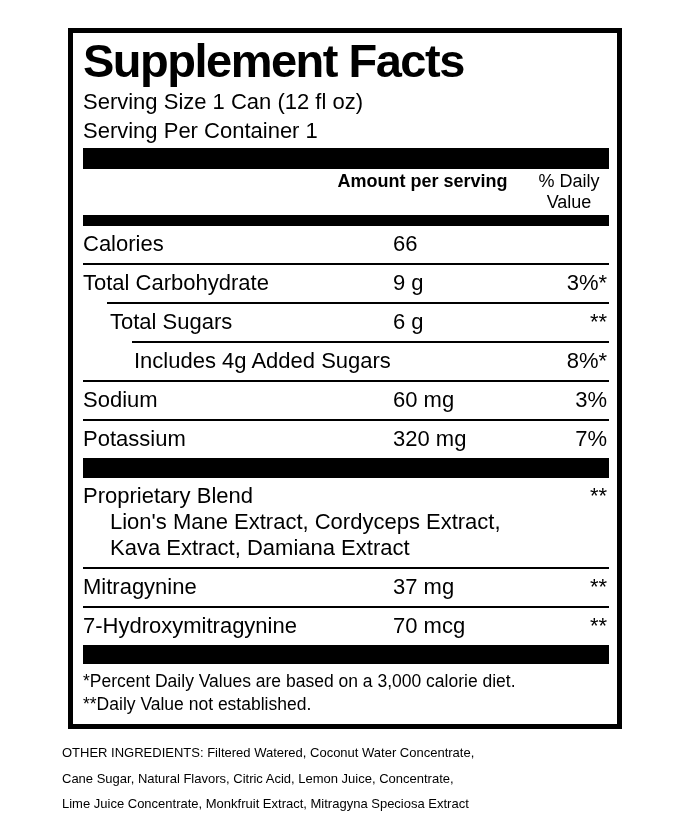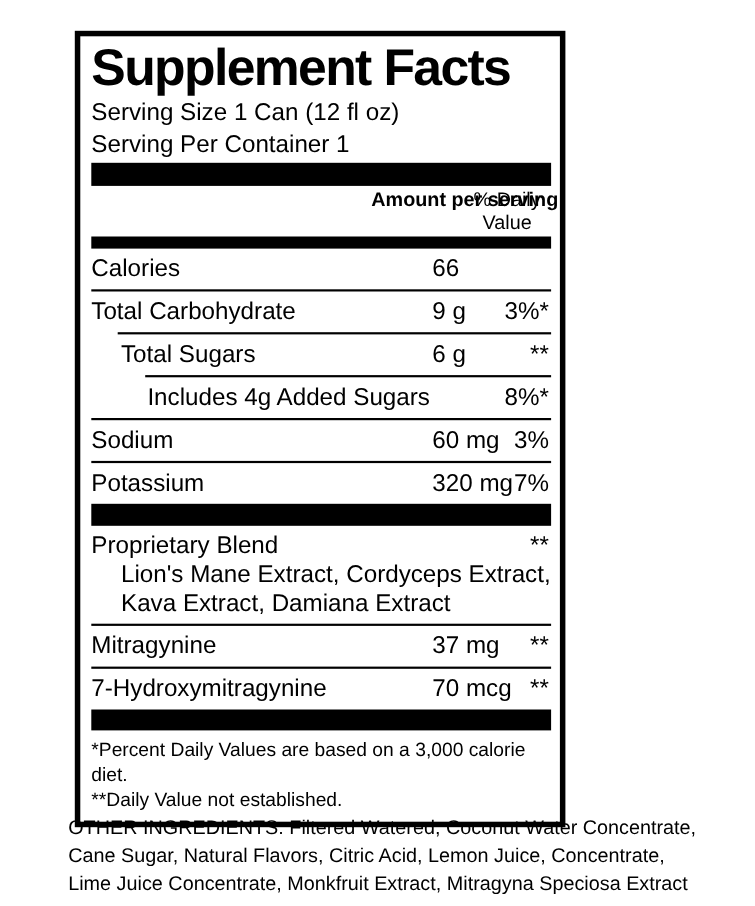--- a/index.html
+++ b/index.html
@@ -11,21 +11,21 @@
     font-family: "Liberation Sans", "DejaVu Sans", sans-serif;
     color: #000;
     -webkit-font-smoothing: antialiased;
   }
   .stage { position: relative; width: 686px; height: 824px; overflow: hidden; }
 
   .panel {
     position: absolute;
     left: 68px;
     top: 28px;
-    width: 446px;
+    width: 554px;
     box-sizing: border-box;
     border: 5px solid #000;
     background: #fff;
     padding: 0 8px 6px 10px;
   }
 
   .title {
     font-size: 47px;
     font-weight: bold;
     letter-spacing: -1.5px;
@@ -71,21 +71,21 @@
   .hl.i1 { margin-left: 24px; }
   .hl.i2 { margin-left: 49px; }
 
   .footnotes { padding: 6px 0 2px 0; font-size: 17.5px; line-height: 23px; }
 
   .other {
     position: absolute;
     left: 62px;
     top: 740px;
     width: 590px;
-    font-size: 18px;
+    font-size: 13px;
     line-height: 25.5px;
   }
   .other div { white-space: nowrap; }
 </style>
 </head>
 <body>
 
 <div class="stage">
 
   <div class="panel">

